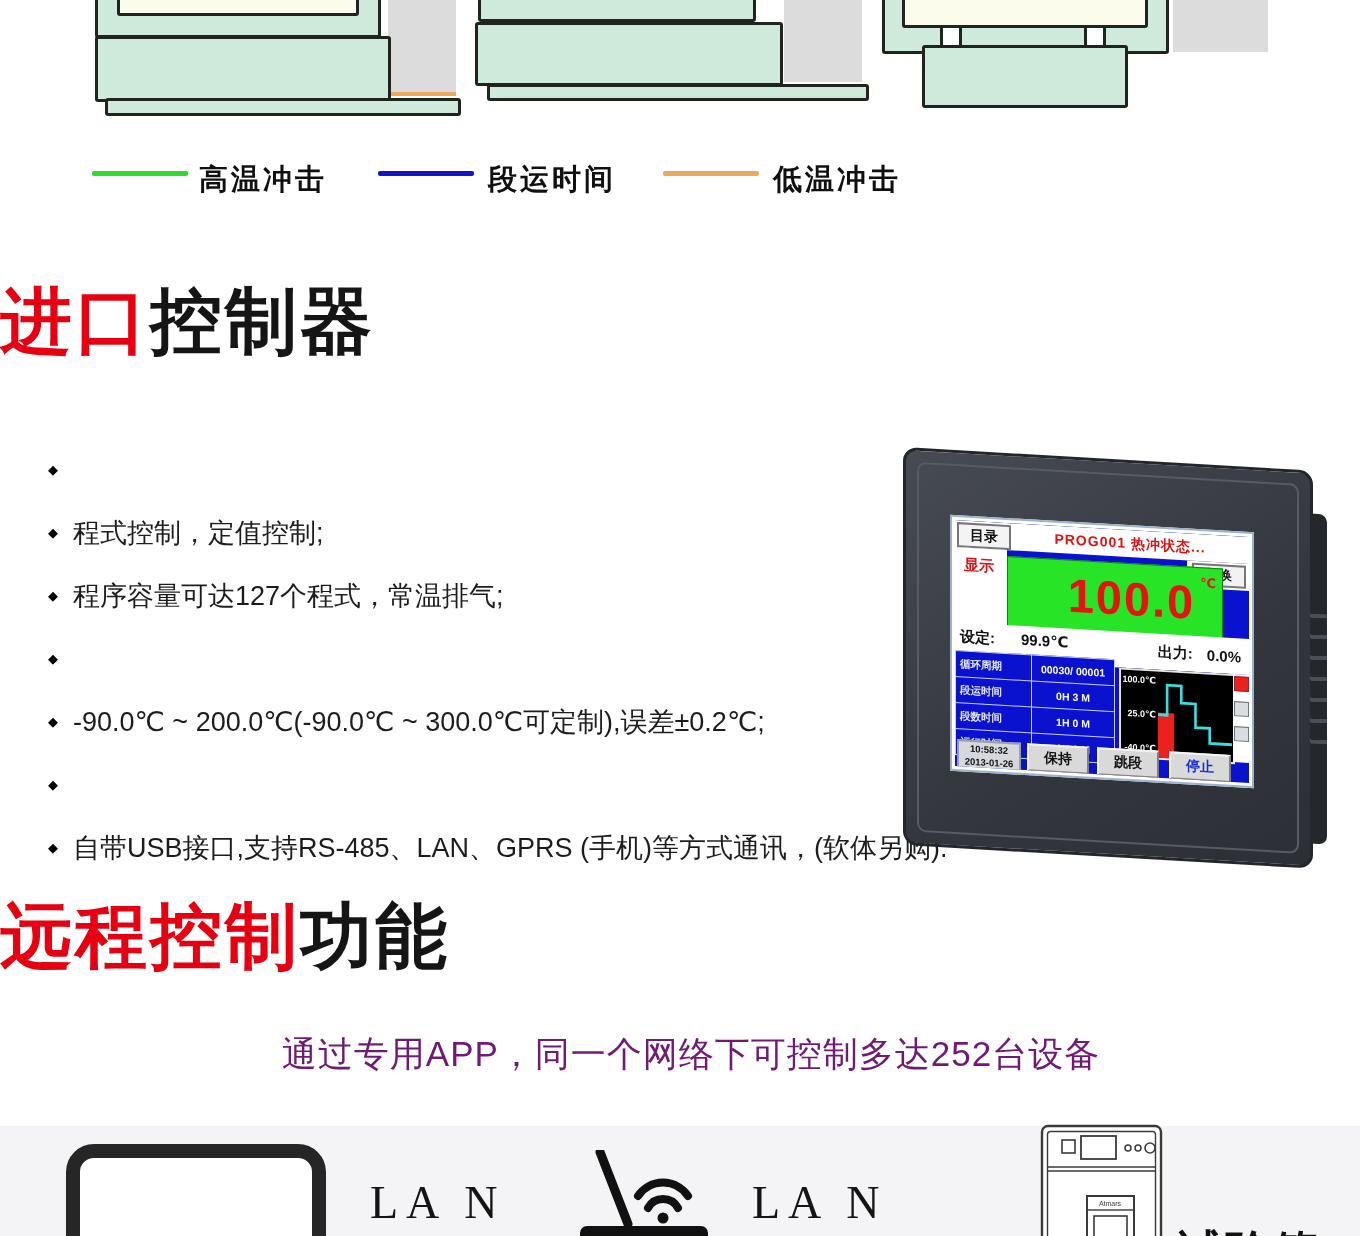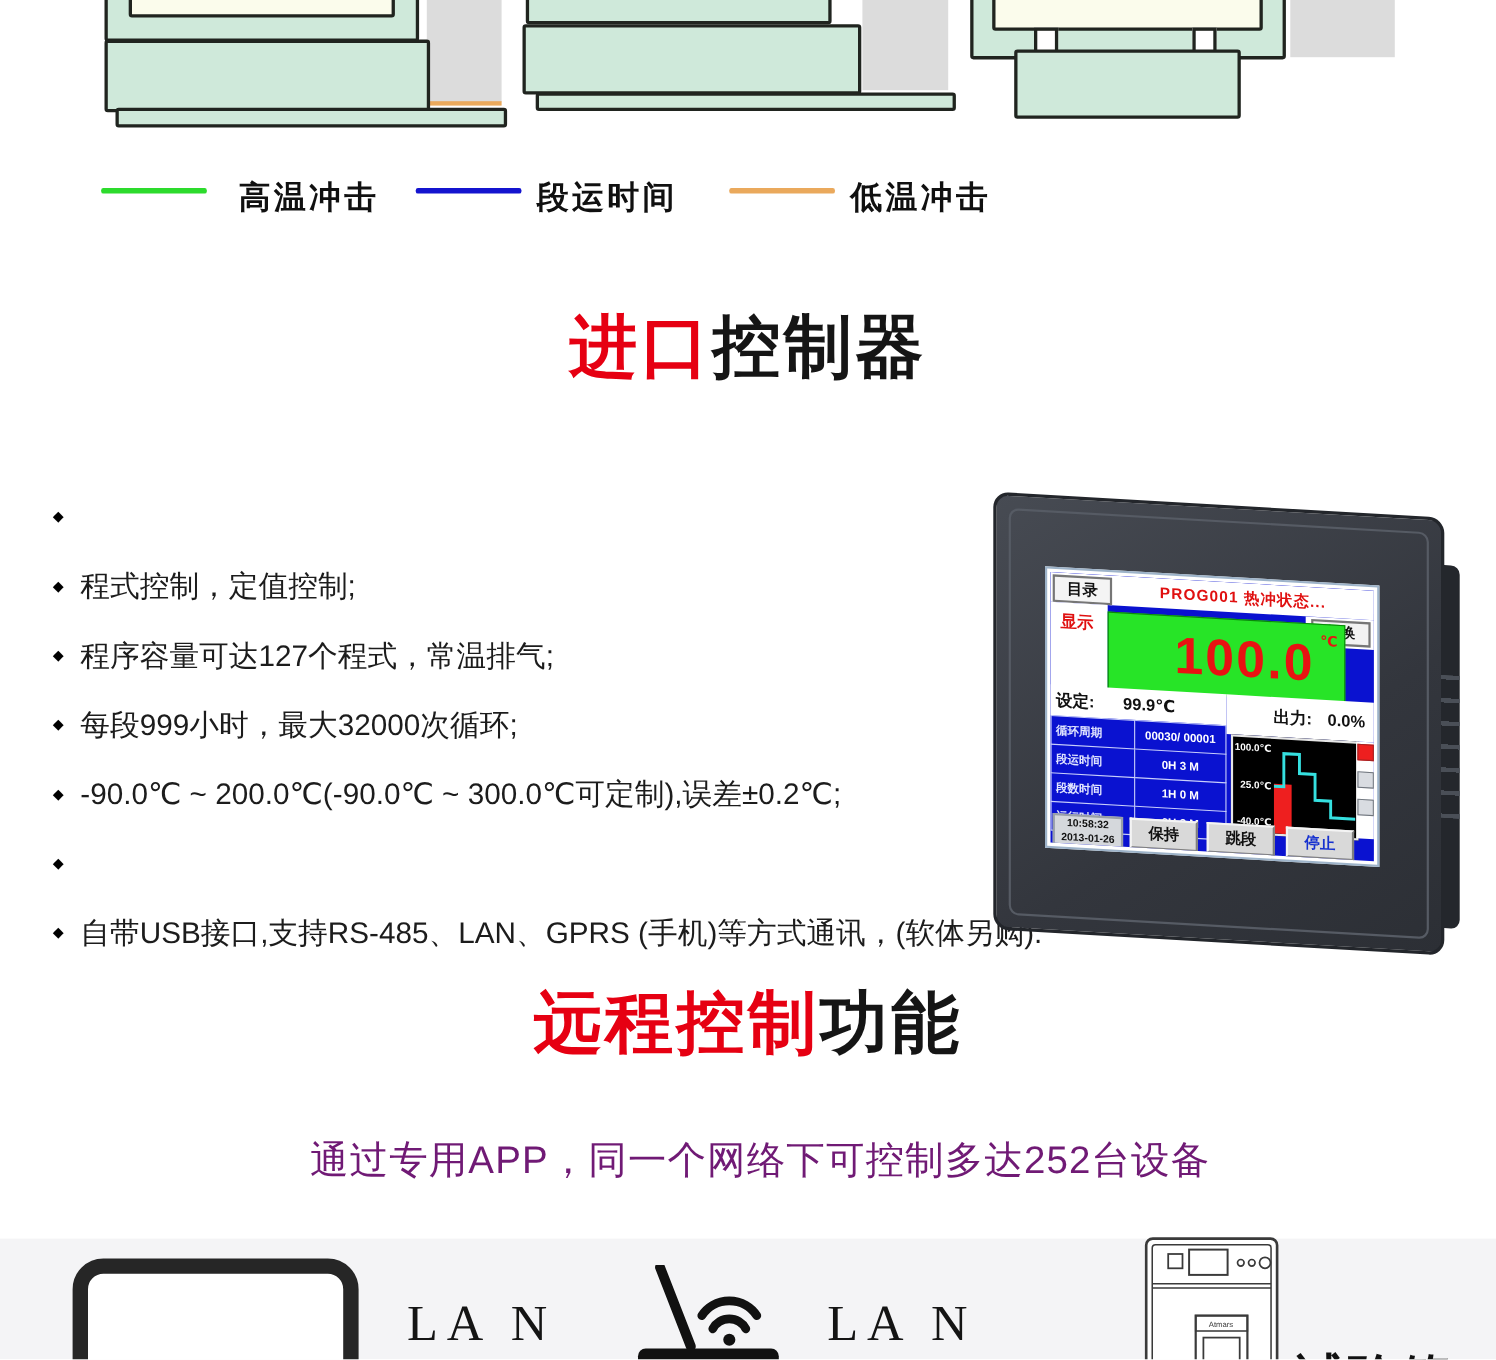--- a/index.html
+++ b/index.html
@@ -10,22 +10,22 @@
   .blk{position:absolute;background:#cfe9da;border:3px solid #20241f;border-radius:3px;}
   .ivory{background:#fbfcec;}
   .grayblk{position:absolute;background:#dcdcdc;}
   .notch{position:absolute;background:#ffffff;border:3px solid #20241f;}
   .orangeline{position:absolute;background:#eaa95c;height:4px;}
 
   .legend-line{position:absolute;height:5px;border-radius:2px;}
   .legend-label{position:absolute;font-size:29px;font-weight:600;letter-spacing:3px;color:#101010;}
 
   
-  .big-title{position:absolute;left:0;width:100%;text-align:center;margin:0;
-             font-size:62px;font-weight:900;letter-spacing:3px;line-height:1.12;color:#151515;}
+  .big-title{position:absolute;left:0;width:100%;margin:0;
+             font-size:72px;font-weight:900;letter-spacing:3px;line-height:1.12;color:#151515;}
   .big-title .red{color:#e60012;}
   .t1{top:281px;}
   .t2{top:896px;}
   .subtitle{position:absolute;top:1020px;left:0;width:100%;text-align:center;margin:11px;
             font-size:35px;font-weight:500;color:#701a75;letter-spacing:1px;}
 
   
   .features{position:absolute;left:48px;top:438px;margin:0;padding:0;list-style:none;}
   .features li{display:flex;align-items:center;height:63px;font-size:27px;color:#1c1c1c;}
   .features .marker{font-size:13px;color:#000;margin-right:15px;flex:0 0 auto;}
@@ -116,21 +116,21 @@
 
     <div class="grayblk" style="left:1173px;top:0;width:95px;height:52px;"></div>
     <div class="blk" style="left:882px;top:-36px;width:281px;height:84px;"></div>
     <div class="blk ivory" style="left:902px;top:-36px;width:240px;height:58px;"></div>
     <div class="notch" style="left:940px;top:25px;width:16px;height:19px;"></div>
     <div class="notch" style="left:1084px;top:25px;width:16px;height:19px;"></div>
     <div class="blk" style="left:922px;top:45px;width:200px;height:57px;"></div>
 
     <div class="legend">
       <div class="legend-line" style="left:92px;top:171px;width:96px;background:#2ddb2d;"></div>
-      <span class="legend-label" style="left:217px;top:160px;">高温冲击</span>
+      <span class="legend-label" style="left:199px;top:160px;">高温冲击</span>
       <div class="legend-line" style="left:378px;top:171px;width:96px;background:#1414cf;"></div>
       <span class="legend-label" style="left:488px;top:160px;">段运时间</span>
       <div class="legend-line" style="left:663px;top:171px;width:96px;background:#eaa95c;"></div>
       <span class="legend-label" style="left:773px;top:160px;">低温冲击</span>
     </div>
   </div>
 
   <h1 class="big-title t1"><span class="red">进口</span><span>控制器</span></h1>
 
   <ul class="features">
@@ -140,21 +140,20 @@
     <li>
         <span class="marker">◆</span>
         <span>程式控制，定值控制;</span>
       </li>
     <li>
         <span class="marker">◆</span>
         <span>程序容量可达127个程式，常温排气;</span>
       </li>
     <li>
         <span class="marker">◆</span>
-        <span>每段999小时，最大32000次循环;</span>
       </li>
     <li>
         <span class="marker">◆</span>
         <span>-90.0℃ ~ 200.0℃(-90.0℃ ~ 300.0℃可定制),误差±0.2℃;</span>
       </li>
     <li>
         <span class="marker">◆</span>
       </li>
     <li>
         <span class="marker">◆</span>

